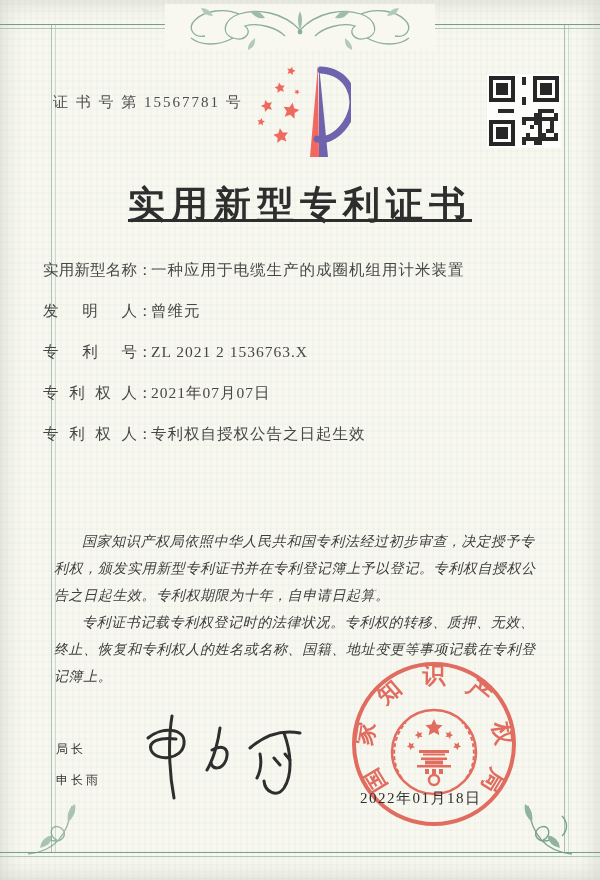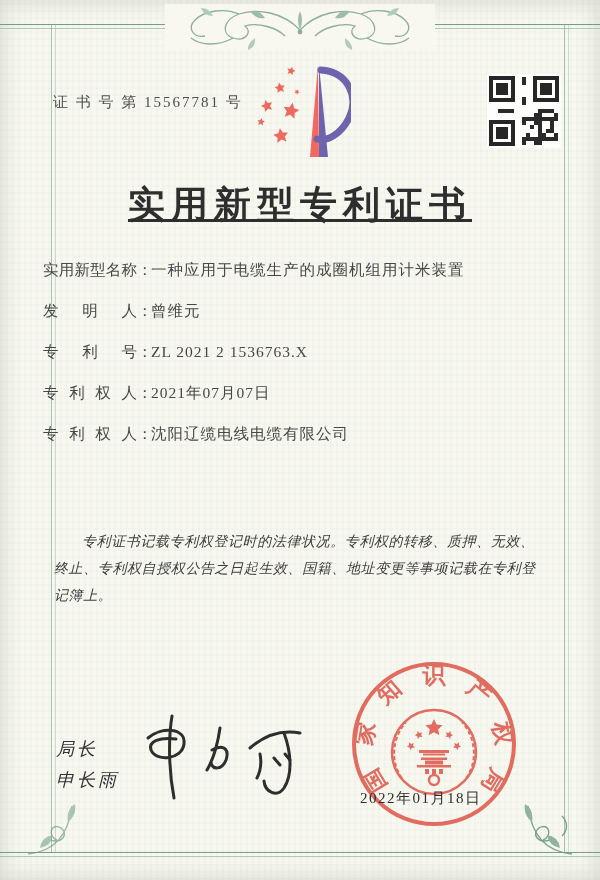--- a/index.html
+++ b/index.html
@@ -46,21 +46,21 @@
   .fcolon{display:inline-block;width:14px;}
   .fvalue{letter-spacing:1px;}
   .grant-gap{display:inline-block;width:42px;}
   
   #paragraphs{position:absolute;left:54px;top:528px;width:494px;
     font-size:14px;line-height:27px;color:#3d3d3d;font-style:italic;letter-spacing:0.6px;}
   #paragraphs p{margin:0;text-indent:2em;}
   
   #officer{position:absolute;left:56px;top:734px;
     font-family:"Liberation Sans","DejaVu Sans",sans-serif;
-    font-size:18px;line-height:31px;letter-spacing:3px;color:#333;font-style:italic;}
+    font-size:12px;line-height:31px;letter-spacing:3px;color:#333;}
   #signature{position:absolute;left:132px;top:708px;width:210px;height:98px;}
   #seal{position:absolute;left:346px;top:656px;width:176px;height:178px;}
   #seal-date{position:absolute;left:360px;top:789px;font-size:15px;color:#2f2f2f;letter-spacing:1.5px;z-index:5;}
   #footer{position:absolute;left:0;width:600px;top:830px;text-align:center;font-size:12.5px;color:#4f4f4f;letter-spacing:1px;}
   svg{display:block;}
 </style>
 </head>
 <body>
 
 <svg width="0" height="0" style="position:absolute">
@@ -209,26 +209,27 @@
     <div class="frow">
       <span class="flabel">发明人</span><span class="fcolon">：</span><span class="fvalue">曾维元</span>
     </div>
     <div class="frow">
       <span class="flabel">专利号</span><span class="fcolon">：</span><span class="fvalue">ZL 2021 2 1536763.X</span>
     </div>
     <div class="frow">
       <span class="flabel">专利权人</span><span class="fcolon">：</span><span class="fvalue">2021年07月07日</span>
     </div>
     <div class="frow">
-      <span class="flabel">专利权人</span><span class="fcolon">：</span><span class="fvalue">沈阳辽缆电线电缆有限公司</span>
+      <span class="flabel">专利权人</span><span class="fcolon">：</span><span class="fvalue">专利权自授权公告之日起生效</span>
     </div>
   </div>
 
   <div id="paragraphs">
-    <p>专利证书记载专利权登记时的法律状况。专利权的转移、质押、无效、终止、专利权自授权公告之日起生效、国籍、地址变更等事项记载在专利登记簿上。</p>
+    <p>国家知识产权局依照中华人民共和国专利法经过初步审查，决定授予专利权，颁发实用新型专利证书并在专利登记簿上予以登记。专利权自授权公告之日起生效。专利权期限为十年，自申请日起算。</p>
+    <p>专利证书记载专利权登记时的法律状况。专利权的转移、质押、无效、终止、恢复和专利权人的姓名或名称、国籍、地址变更等事项记载在专利登记簿上。</p>
   </div>
 
   <div id="officer">
     <div>局长</div>
     <div>申长雨</div>
   </div>
 
   <div id="signature">
     <svg viewBox="0 0 210 98" width="210" height="98">
       <g stroke="#2e2e2e" stroke-width="3" fill="none" stroke-linecap="round">

